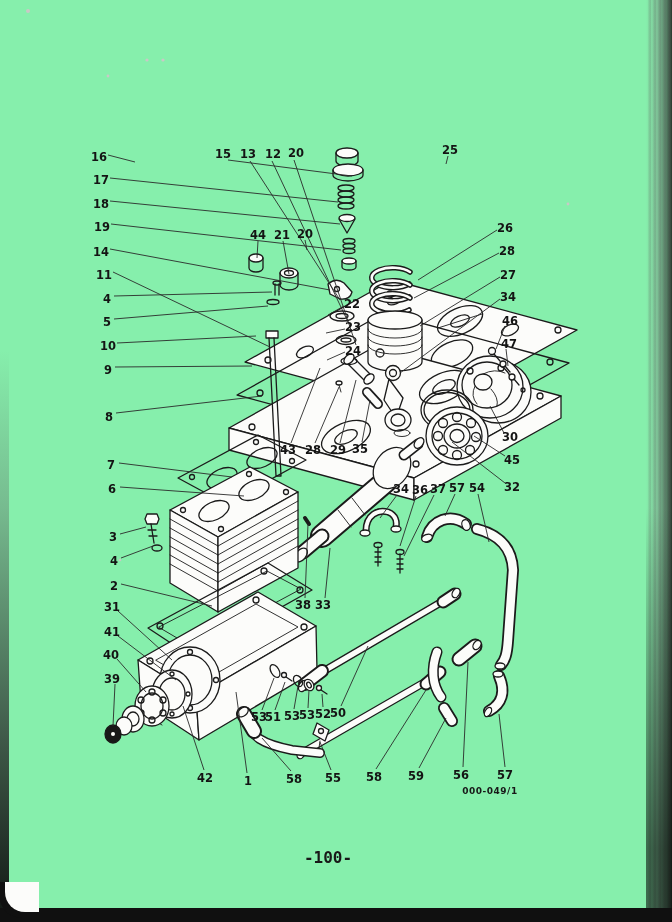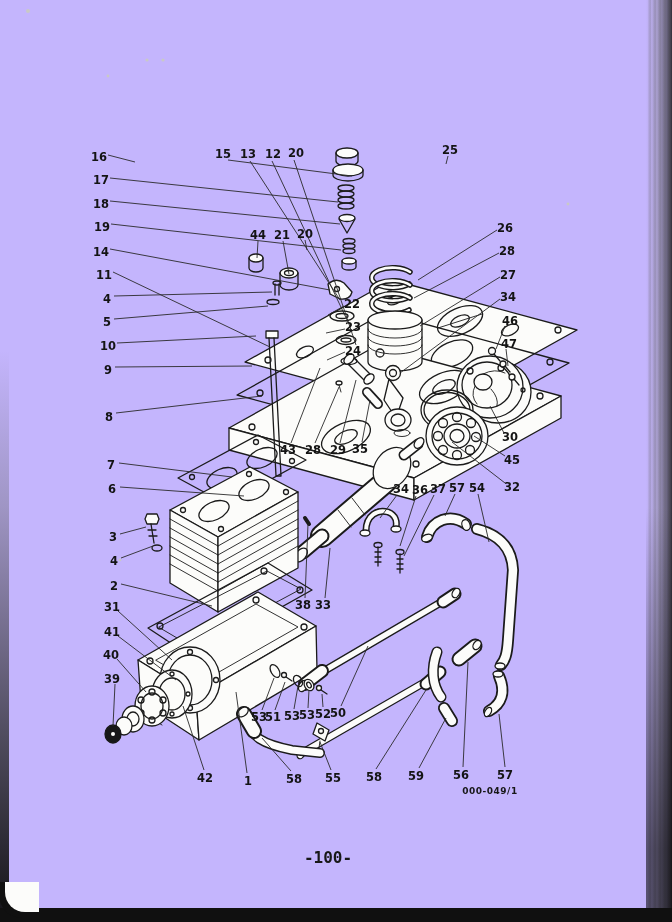--- a/index.html
+++ b/index.html
@@ -1,18 +1,18 @@
 <!DOCTYPE html>
 <html><head>
 <meta charset="utf-8">
 <style>
   html,body{margin:0;padding:0;background:#e8e8e6;}
   .page{
     position:relative;width:672px;height:922px;overflow:hidden;
-    background:#c4b5fd;
+    background:#86efac;
     font-family:"DejaVu Sans",sans-serif;
   }
   svg{position:absolute;left:0;top:0;}
   .art{fill:none;stroke:#1b1b1b;stroke-width:1.3;stroke-linecap:round;stroke-linejoin:round;}
   .solid{fill:#fcfcfa;}
   .dark{fill:#181818;stroke:#181818;}
   .thin{stroke-width:0.9;}
   .leader{stroke:#2a2a2a;stroke-width:0.9;fill:none;}
   .callout{font:700 11.5px "DejaVu Sans",sans-serif;fill:#141414;text-anchor:middle;}
   .figref{font:700 9px "DejaVu Sans",sans-serif;fill:#181818;text-anchor:middle;letter-spacing:0.5px;}

